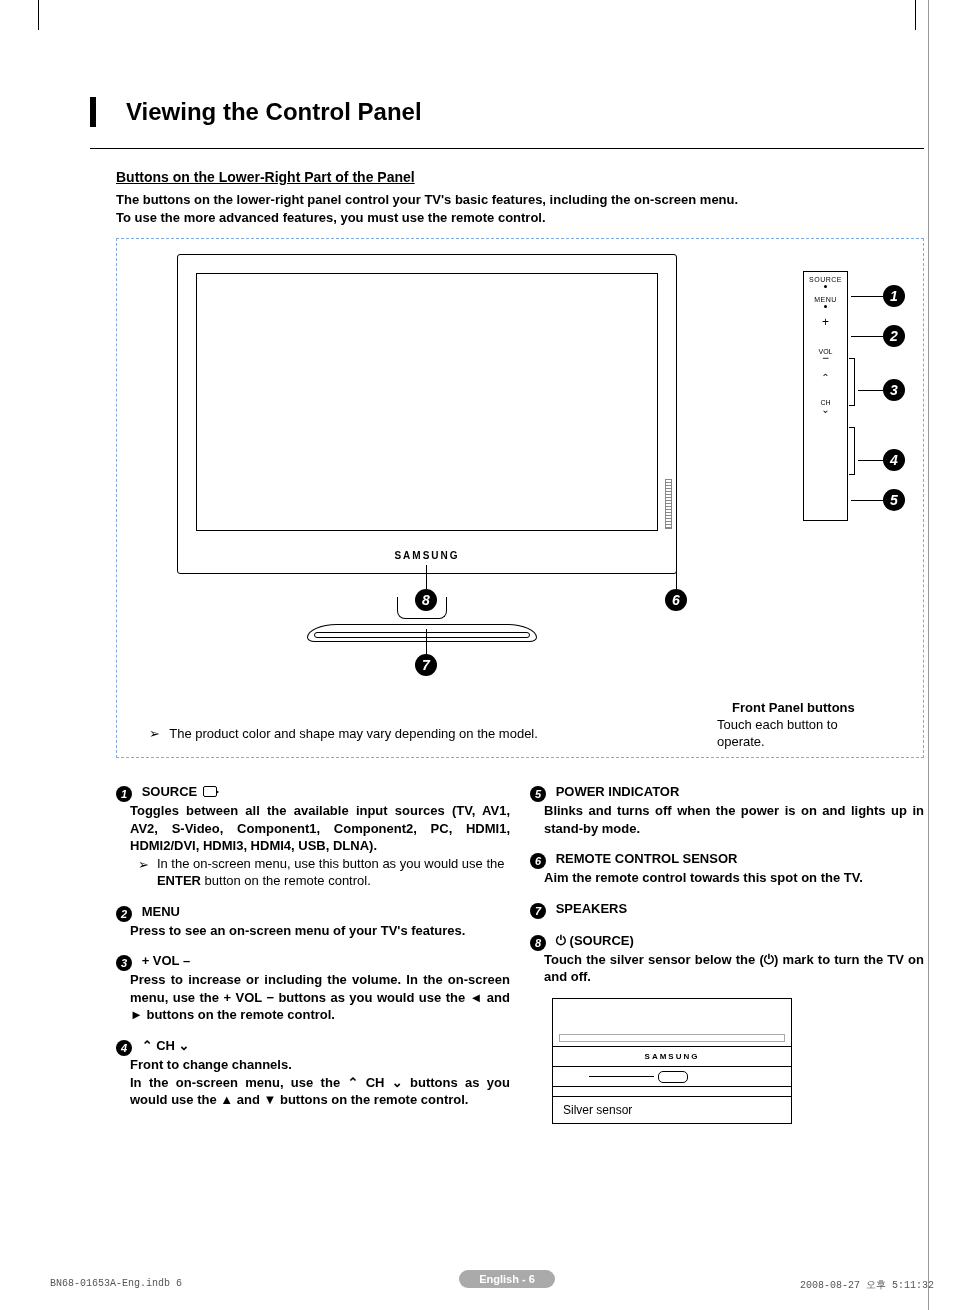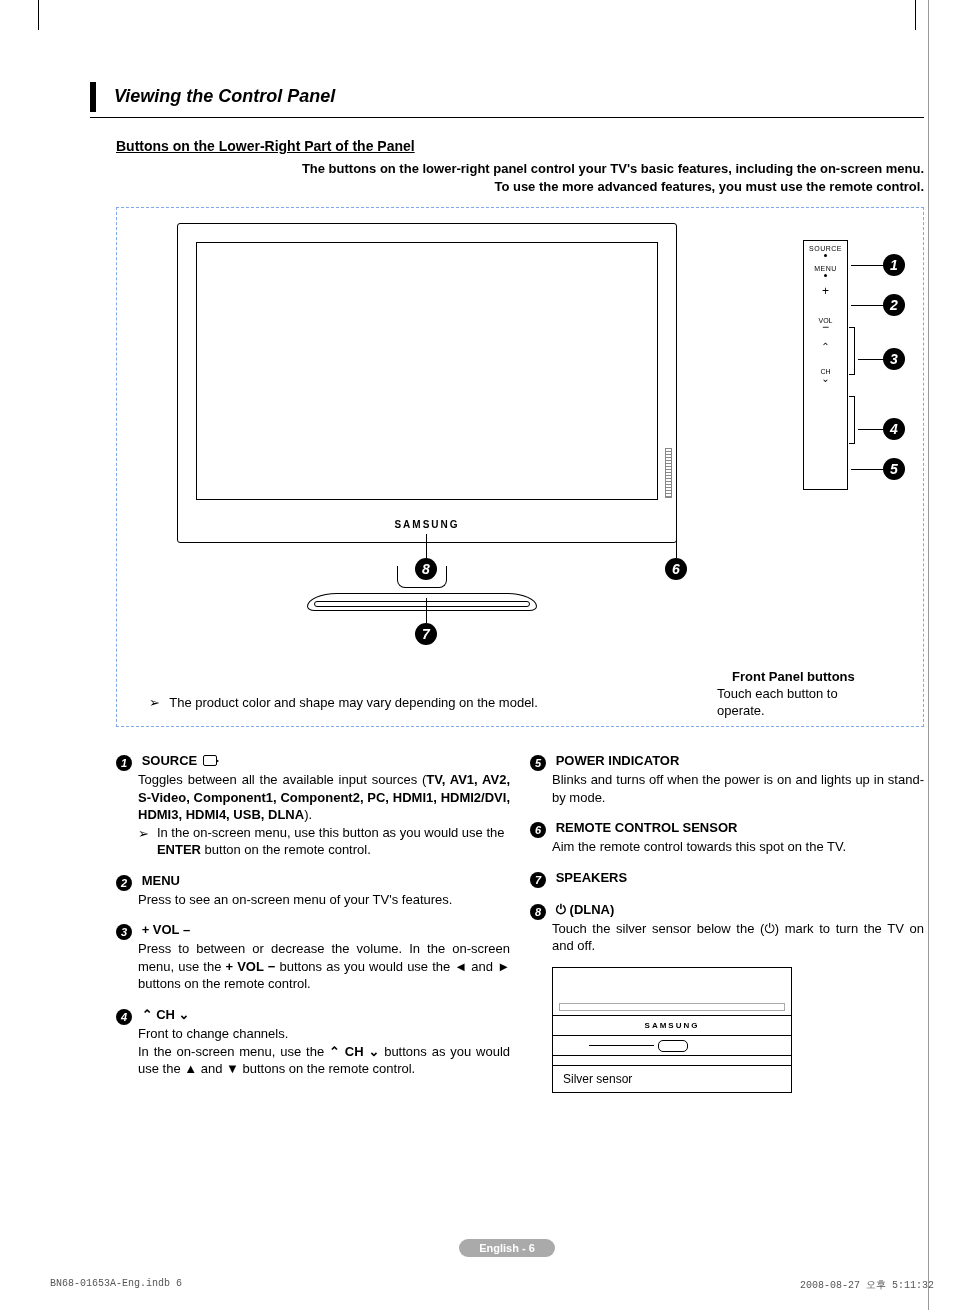--- a/index.html
+++ b/index.html
@@ -32,38 +32,36 @@
     margin-bottom: 20px;
   }
   .title-bar {
     width: 6px;
     height: 30px;
     background: #000;
     margin-right: 12px;
     margin-left: 0;
   }
   h1 {
-    font-size: 18px;
-    font-weight: bold;
-    margin: 6px;
-    font-style: italic;
+    font-size: 24px;
+    font-weight: bold;
+    margin: 18px;
   }
 
   .sub-head {
     font-weight: bold;
     text-decoration: underline;
     font-size: 14px;
     margin: 8px 0 6px 26px;
   }
   .intro {
     font-weight: bold;
     font-size: 13px;
     line-height: 1.35;
     margin: 0 0 12px 26px;
-    text-align: right;
   }
 
   .diagram-box {
     margin-left: 26px;
     border: 1.5px dashed #7fa9e8;
     padding: 28px 28px 20px 28px;
     position: relative;
     height: 520px;
   }
 
@@ -189,21 +187,21 @@
   .num-badge {
     display: inline-flex;
     width: 16px; height: 16px;
     background: #000; color: #fff;
     border-radius: 50%;
     font-size: 11px; font-style: italic;
     align-items: center; justify-content: center;
     margin-right: 6px;
     vertical-align: -2px;
   }
-  .item-body { margin-left: 22px; font-size: 13px; line-height: 1.35; text-align: justify;}
+  .item-body { margin-left: 14px; font-size: 13px; line-height: 1.35; text-align: justify; font-weight: bold;}
   .sub-arrow { margin-left: 22px; font-size: 13px; line-height: 1.35; display:flex; }
   .sub-arrow .arr { margin-right: 8px; margin-top:1px;}
   .icon-inline {
     display:inline-block; width:14px; height:11px;
     border:1px solid #000; border-radius:2px;
     position:relative; vertical-align:-1px; margin-left:2px;
   }
   .icon-inline::after{
     content:""; position:absolute; right:-3px; top:3px;
     border-left:3px solid #000; border-top:2px solid transparent; border-bottom:2px solid transparent;
@@ -348,21 +346,21 @@
         </div>
         <div class="item-body">Press to see an on-screen menu of your TV's features.</div>
       </div>
 
       <div class="item">
         <div class="item-head">
           <span class="num-badge">3</span>
           <span>+ VOL –</span>
         </div>
         <div class="item-body">
-          <span>Press to between or decrease the volume. In the on-screen menu, use the </span><b>+ VOL −</b><span> buttons as you would use the ◄ and ► buttons on the remote control.</span>
+          <span>Press to increase or including the volume. In the on-screen menu, use the </span><b>+ VOL −</b><span> buttons as you would use the ◄ and ► buttons on the remote control.</span>
         </div>
       </div>
 
       <div class="item">
         <div class="item-head">
           <span class="num-badge">4</span>
           <span>⌃</span><span> CH </span><span>⌄</span>
         </div>
         <div class="item-body">
           <span>Front to change channels.</span><br>
@@ -394,21 +392,21 @@
         <div class="item-head">
           <span class="num-badge">7</span>
           <span>SPEAKERS</span>
         </div>
       </div>
 
       <div class="item">
         <div class="item-head">
           <span class="num-badge">8</span>
           <span>⏻</span>
-          <span>(DLNA)</span>
+          <span>(SOURCE)</span>
         </div>
         <div class="item-body">
           <span>Touch the silver sensor below the (</span><span>⏻</span><span>) mark to turn the TV on and off.</span>
         </div>
 
         <div class="silver-box">
           <div class="silver-top"></div>
           <div class="silver-mid">SAMSUNG</div>
           <div class="silver-sensor-row">
               <div class="leadline"></div>

